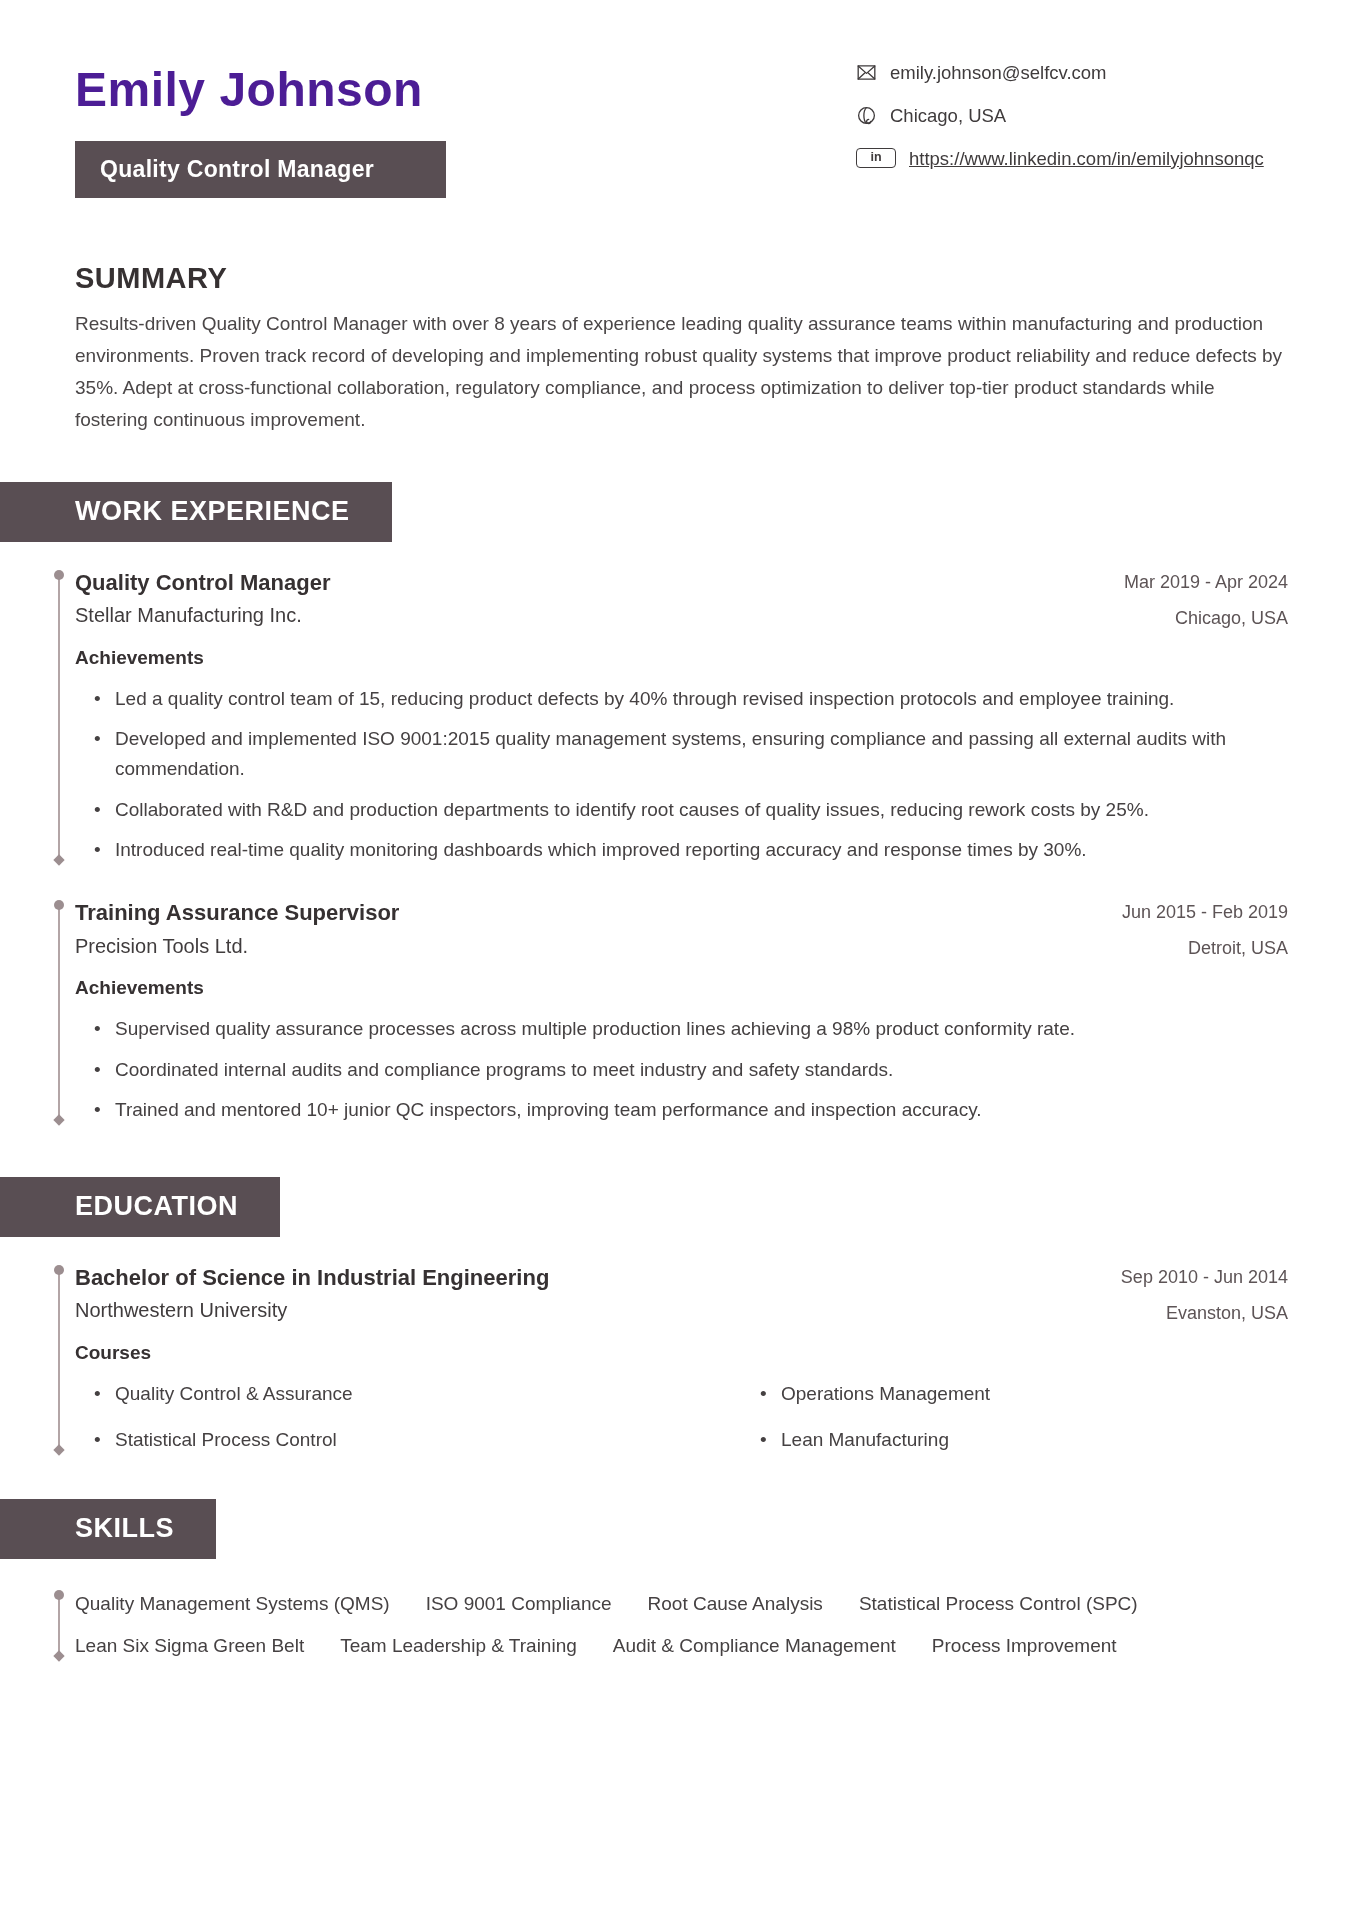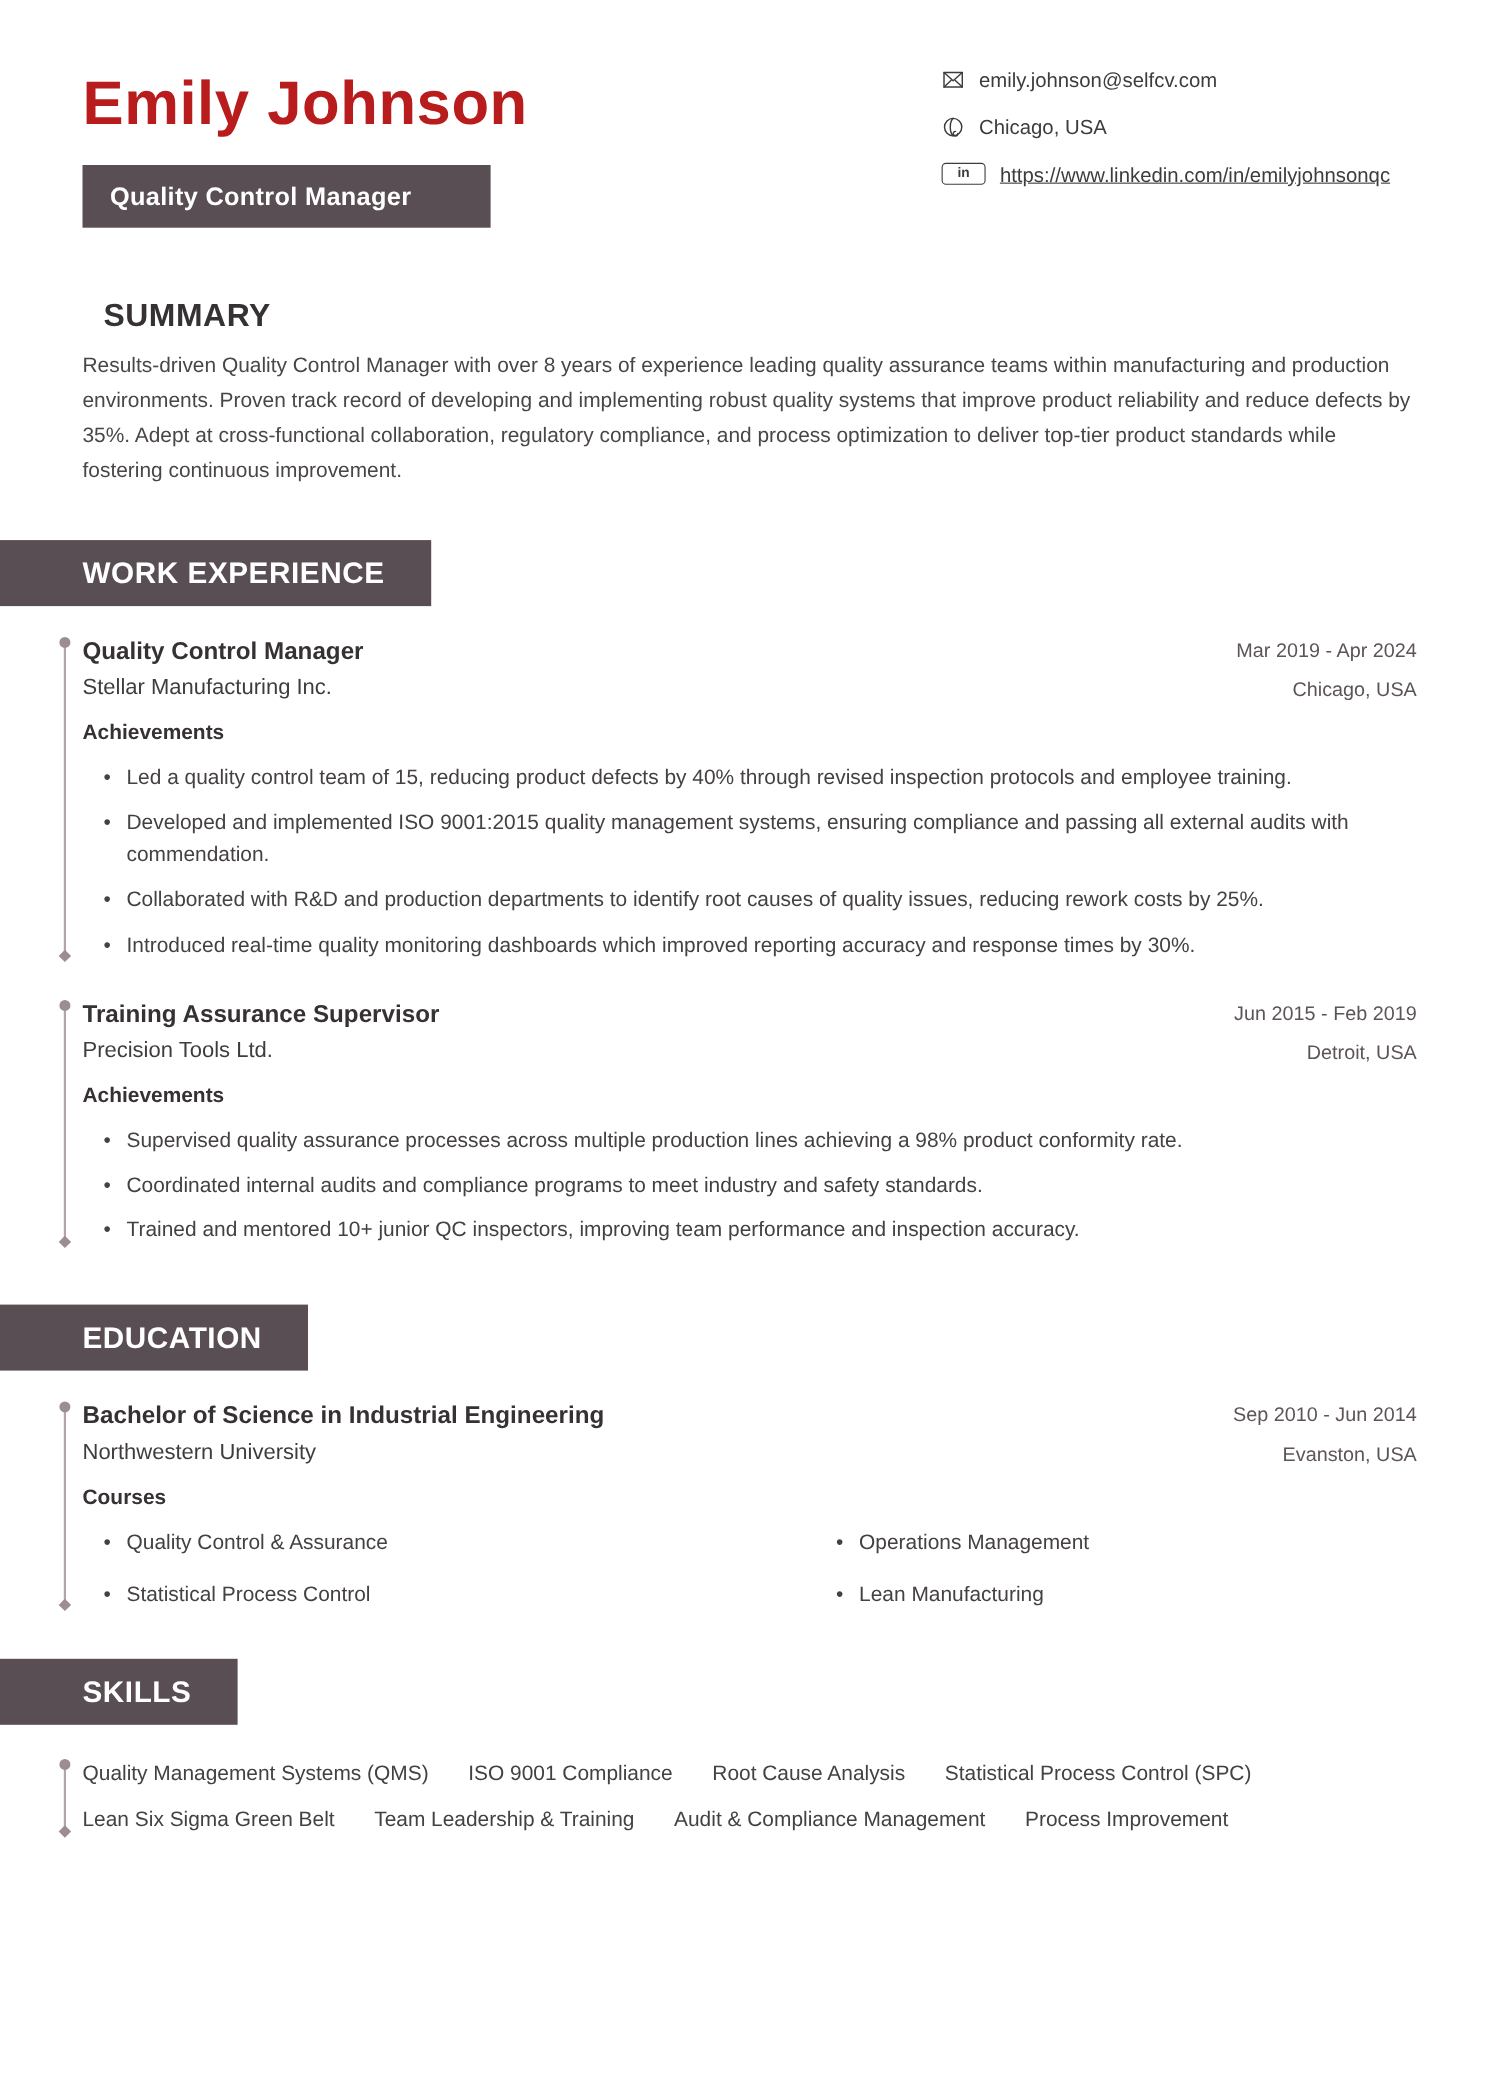--- a/index.html
+++ b/index.html
@@ -6,42 +6,42 @@
   html,body { background:#ffffff; }
   body { font-family:"Liberation Sans","DejaVu Sans",sans-serif; color:#474344; }
   .page {
     position:relative; width:1350px; height:1907px; margin:0 auto;
     background:#ffffff; padding:58px 62px 0 75px; overflow:hidden;
   }
 
   
   .header { display:flex; justify-content:space-between; align-items:flex-start; }
   .name {
-    font-size:56px; font-weight:800; color:#b91c1c; letter-spacing:.5px;
+    font-size:48px; font-weight:800; color:#4c1d95; letter-spacing:.5px;
     line-height:1.15; margin-top:4px;
   }
   .title-badge {
     display:inline-block; margin-top:24px; background:#594e53; color:#ffffff;
     font-size:23px; font-weight:700; letter-spacing:.3px;
     padding:15px 72px 15px 25px;
   }
   .contact { width:432px; flex-shrink:0; padding-top:2px; }
   .contact-row { display:flex; align-items:flex-start; gap:13px; margin-bottom:17px; font-size:18.5px; color:#3f3b3c; line-height:1.4; }
   .contact-row .cicon { flex-shrink:0; width:21px; height:21px; margin-top:2px; }
   .cicon svg { width:21px; height:21px; stroke:#3f3b3c; fill:none; stroke-width:1.5; stroke-linecap:round; stroke-linejoin:round; }
   .li-badge {
     display:inline-flex; align-items:center; justify-content:center;
     width:40px; height:20px; border:1.6px solid #3f3b3c; border-radius:4px;
     font-size:12.5px; font-weight:700; color:#3f3b3c; margin-top:2px; flex-shrink:0;
   }
   .contact a { color:#3f3b3c; text-decoration:underline; overflow-wrap:anywhere; }
 
   
   .summary-section { margin-top:64px; }
-  .plain-heading { font-size:29px; font-weight:800; color:#363132; letter-spacing:.5px;margin-left:19px; }
+  .plain-heading { font-size:29px; font-weight:800; color:#363132; letter-spacing:.5px; }
   .summary-text { margin-top:13px; font-size:19px; line-height:1.68; color:#4a4647; max-width:1210px; }
 
   .banner {
     margin-left:-75px; padding:0 42px 0 75px; height:60px;
     background:#594e53; color:#ffffff; display:flex; align-items:center;
     width:fit-content; font-size:27px; font-weight:800; letter-spacing:.5px;
   }
   .work-banner { margin-top:46px; }
   .edu-banner { margin-top:52px; }
   .skills-banner { margin-top:44px; }

